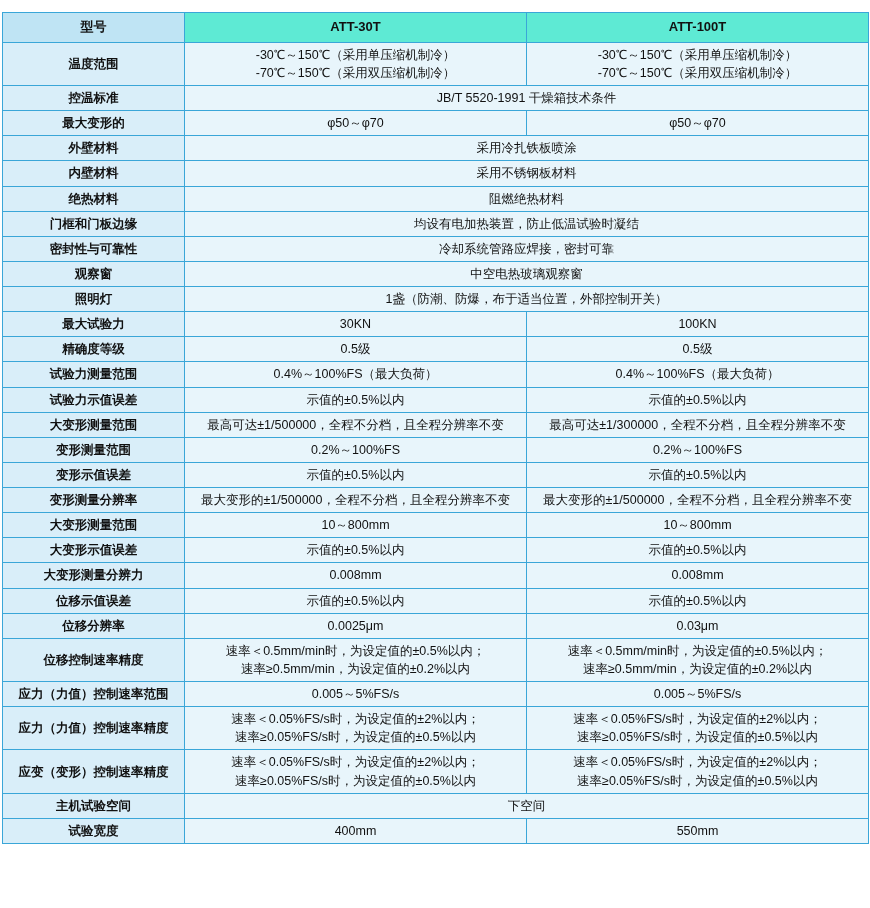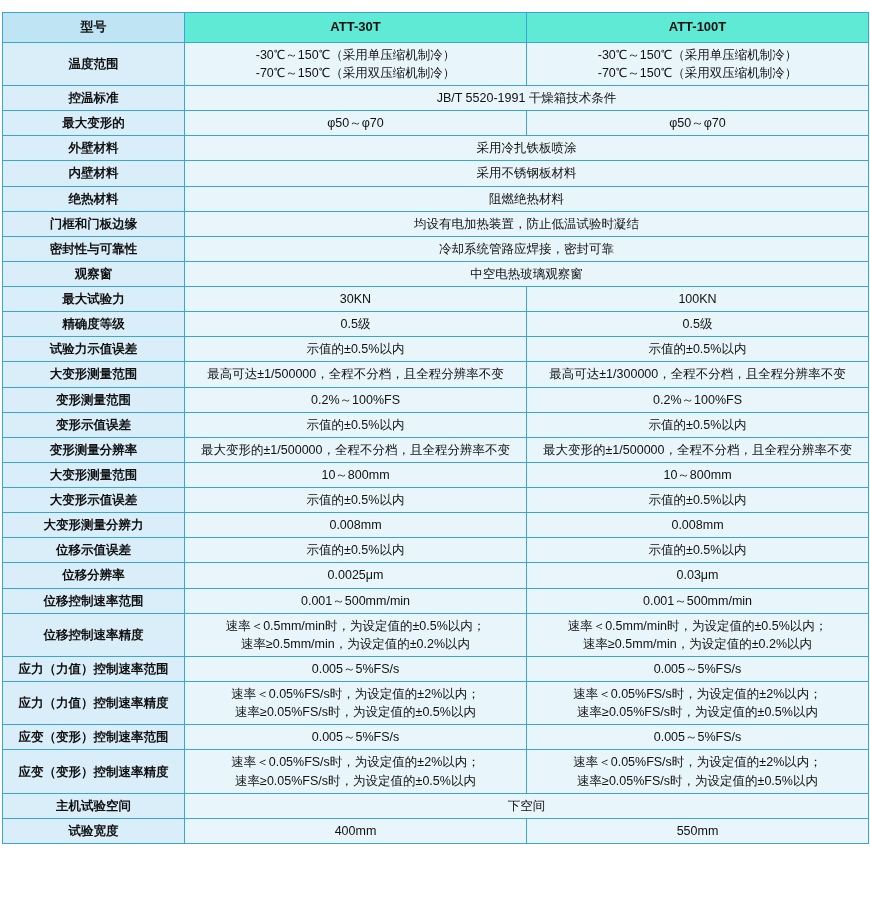--- a/index.html
+++ b/index.html
@@ -126,38 +126,53 @@
             <span class="sub">冷却系统管路应焊接，密封可靠</span>
           </td>
         </tr>
         <tr>
           <td class="label">观察窗</td>
           <td colspan="2">
             <span class="sub">中空电热玻璃观察窗</span>
           </td>
         </tr>
         <tr>
+          <td class="label">照明灯</td>
+          <td colspan="2">
+            <span class="sub">1盏（防潮、防爆，布于适当位置，外部控制开关）</span>
+          </td>
+        </tr>
+        <tr>
           <td class="label">最大试验力</td>
           <td>
             <span class="sub">30KN</span>
           </td>
           <td>
             <span class="sub">100KN</span>
           </td>
         </tr>
         <tr>
           <td class="label">精确度等级</td>
           <td>
             <span class="sub">0.5级</span>
           </td>
           <td>
             <span class="sub">0.5级</span>
           </td>
         </tr>
         <tr>
+          <td class="label">试验力测量范围</td>
+          <td>
+            <span class="sub">0.4%～100%FS（最大负荷）</span>
+          </td>
+          <td>
+            <span class="sub">0.4%～100%FS（最大负荷）</span>
+          </td>
+        </tr>
+        <tr>
           <td class="label">试验力示值误差</td>
           <td>
             <span class="sub">示值的±0.5%以内</span>
           </td>
           <td>
             <span class="sub">示值的±0.5%以内</span>
           </td>
         </tr>
         <tr>
           <td class="label">大变形测量范围</td>
@@ -231,29 +246,20 @@
             <span class="sub">示值的±0.5%以内</span>
           </td>
         </tr>
         <tr>
           <td class="label">位移分辨率</td>
           <td>
             <span class="sub">0.0025μm</span>
           </td>
           <td>
             <span class="sub">0.03μm</span>
-          </td>
-        </tr>
-        <tr>
-          <td class="label">位移控制速率范围</td>
-          <td>
-            <span class="sub">0.001～500mm/min</span>
-          </td>
-          <td>
-            <span class="sub">0.001～500mm/min</span>
           </td>
         </tr>
         <tr>
           <td class="label">位移控制速率精度</td>
           <td>
             <span class="sub">速率＜0.5mm/min时，为设定值的±0.5%以内；</span>
             <span class="sub">速率≥0.5mm/min，为设定值的±0.2%以内</span>
           </td>
           <td>
             <span class="sub">速率＜0.5mm/min时，为设定值的±0.5%以内；</span>
@@ -271,29 +277,20 @@
         </tr>
         <tr>
           <td class="label">应力（力值）控制速率精度</td>
           <td>
             <span class="sub">速率＜0.05%FS/s时，为设定值的±2%以内；</span>
             <span class="sub">速率≥0.05%FS/s时，为设定值的±0.5%以内</span>
           </td>
           <td>
             <span class="sub">速率＜0.05%FS/s时，为设定值的±2%以内；</span>
             <span class="sub">速率≥0.05%FS/s时，为设定值的±0.5%以内</span>
-          </td>
-        </tr>
-        <tr>
-          <td class="label">应变（变形）控制速率范围</td>
-          <td>
-            <span class="sub">0.005～5%FS/s</span>
-          </td>
-          <td>
-            <span class="sub">0.005～5%FS/s</span>
           </td>
         </tr>
         <tr>
           <td class="label">应变（变形）控制速率精度</td>
           <td>
             <span class="sub">速率＜0.05%FS/s时，为设定值的±2%以内；</span>
             <span class="sub">速率≥0.05%FS/s时，为设定值的±0.5%以内</span>
           </td>
           <td>
             <span class="sub">速率＜0.05%FS/s时，为设定值的±2%以内；</span>

